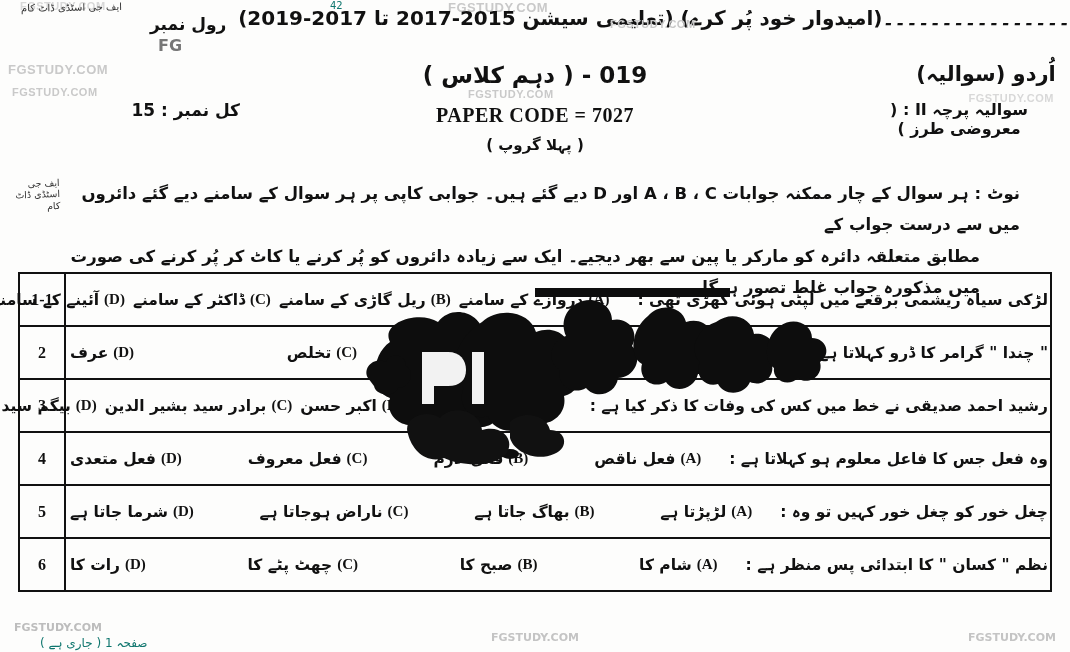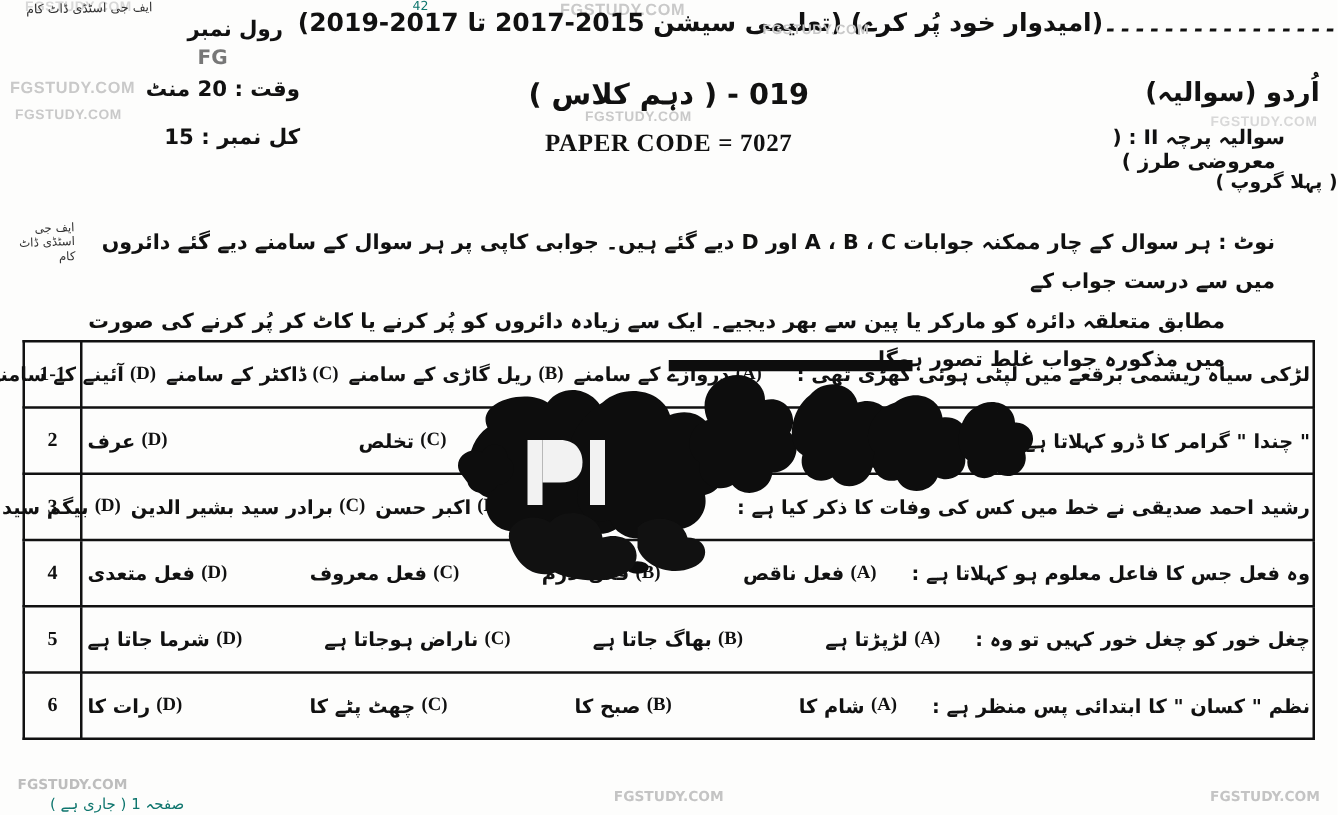--- a/index.html
+++ b/index.html
@@ -135,20 +135,21 @@
     font-size: 20px;
     font-weight: bold;
     letter-spacing: 0.5px;
     font-family: "Liberation Serif", serif;
   }
   .group-line {
     position: absolute;
     left: 0;
     top: 136px;
     width: 1070px;
+    text-align: center;
     direction: rtl;
     font-size: 15px;
     font-weight: bold;
   }
 
   
   .note {
     position: absolute;
     left: 60px;
     top: 178px;
@@ -295,24 +296,20 @@
   <div class="wm" style="left:448px; top:0px;">FGSTUDY.COM</div>
   <div class="topnum">42</div>
 
   <div class="hdr-left-ur">ایف جی اسٹڈی ڈاٹ کام</div>
   <div class="roll-label">رول نمبر</div>
   <div class="fg-mark">FG</div>
   <div class="hdr-line1">۔۔۔۔۔۔۔۔۔۔۔۔۔۔۔۔(امیدوار خود پُر کرے) (تعلیمی سیشن 2015-2017 تا 2017-2019)</div>
 
   <div class="wm small" style="left:610px; top:18px;">FGSTUDY.COM</div>
 
-  <div class="time-row">
-    <span>وقت :</span>
-    <span>20 منٹ</span>
-  </div>
   <div class="marks-row">
     <span>کل نمبر :</span>
     <span>15</span>
   </div>
 
   <div class="wm small" style="left:12px; top:86px;">FGSTUDY.COM</div>
 
   <div class="class-line">019 - ( دہم کلاس )</div>
   <div class="wm small" style="left:468px; top:88px;">FGSTUDY.COM</div>
   <div class="paper-code">PAPER CODE = 7027</div>

